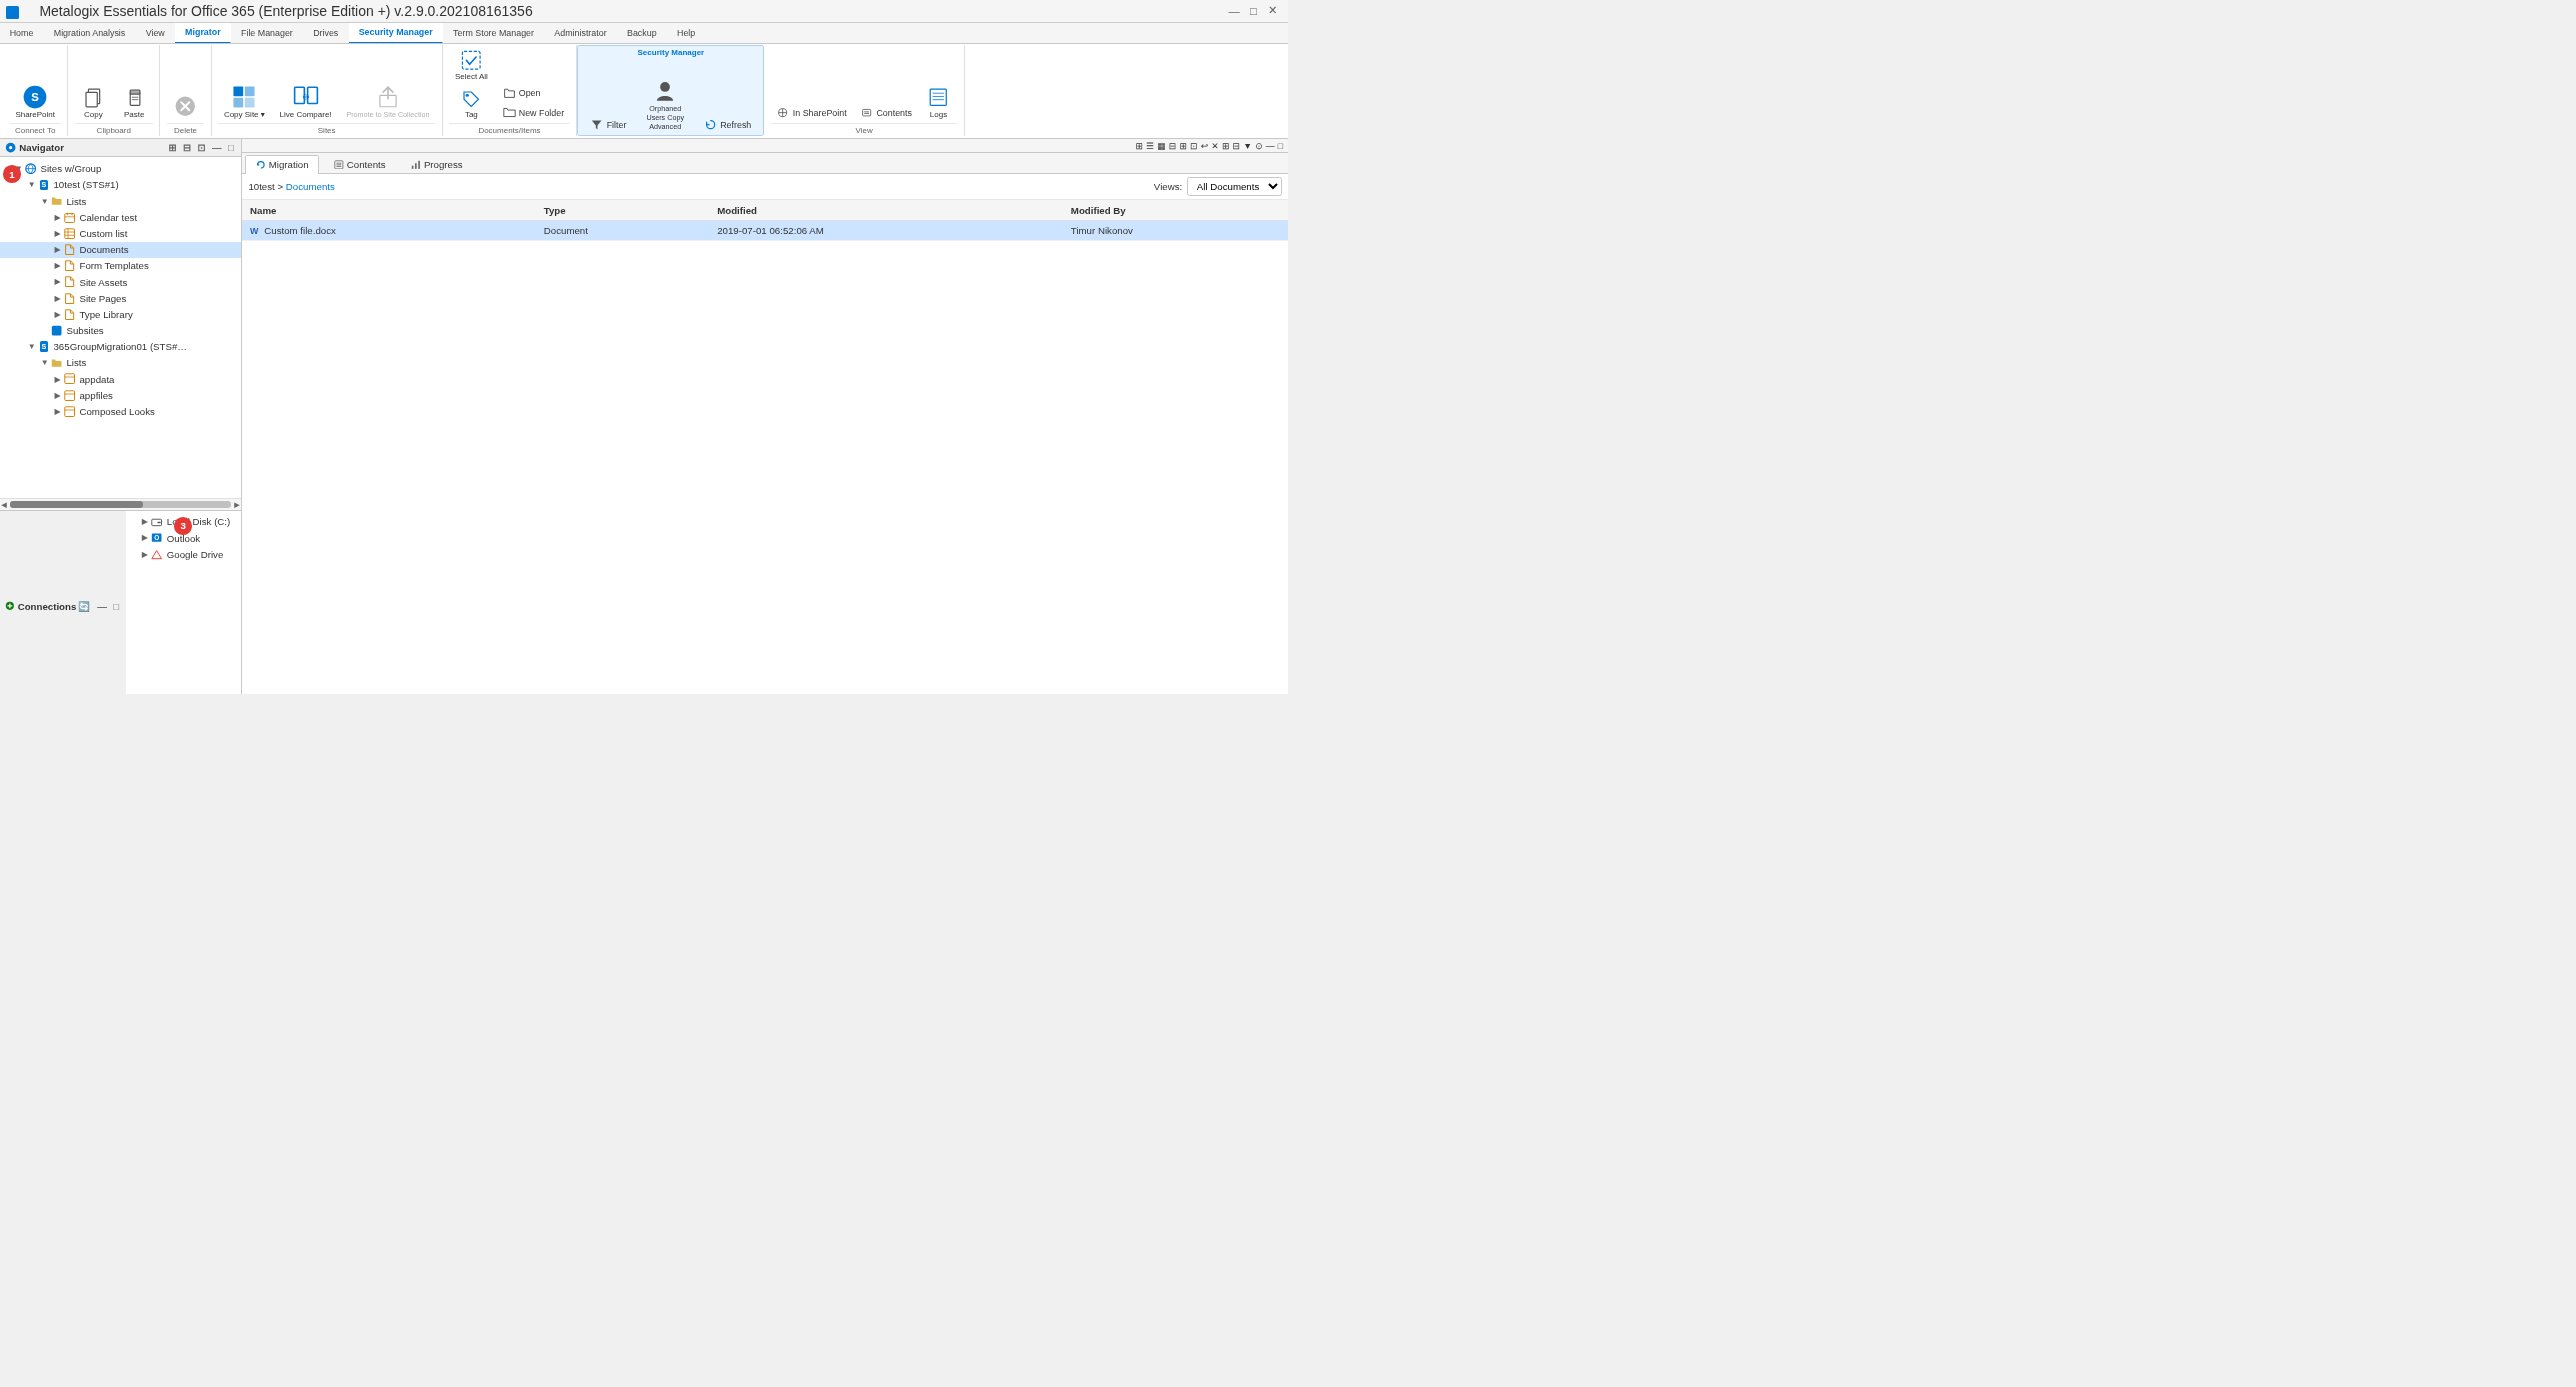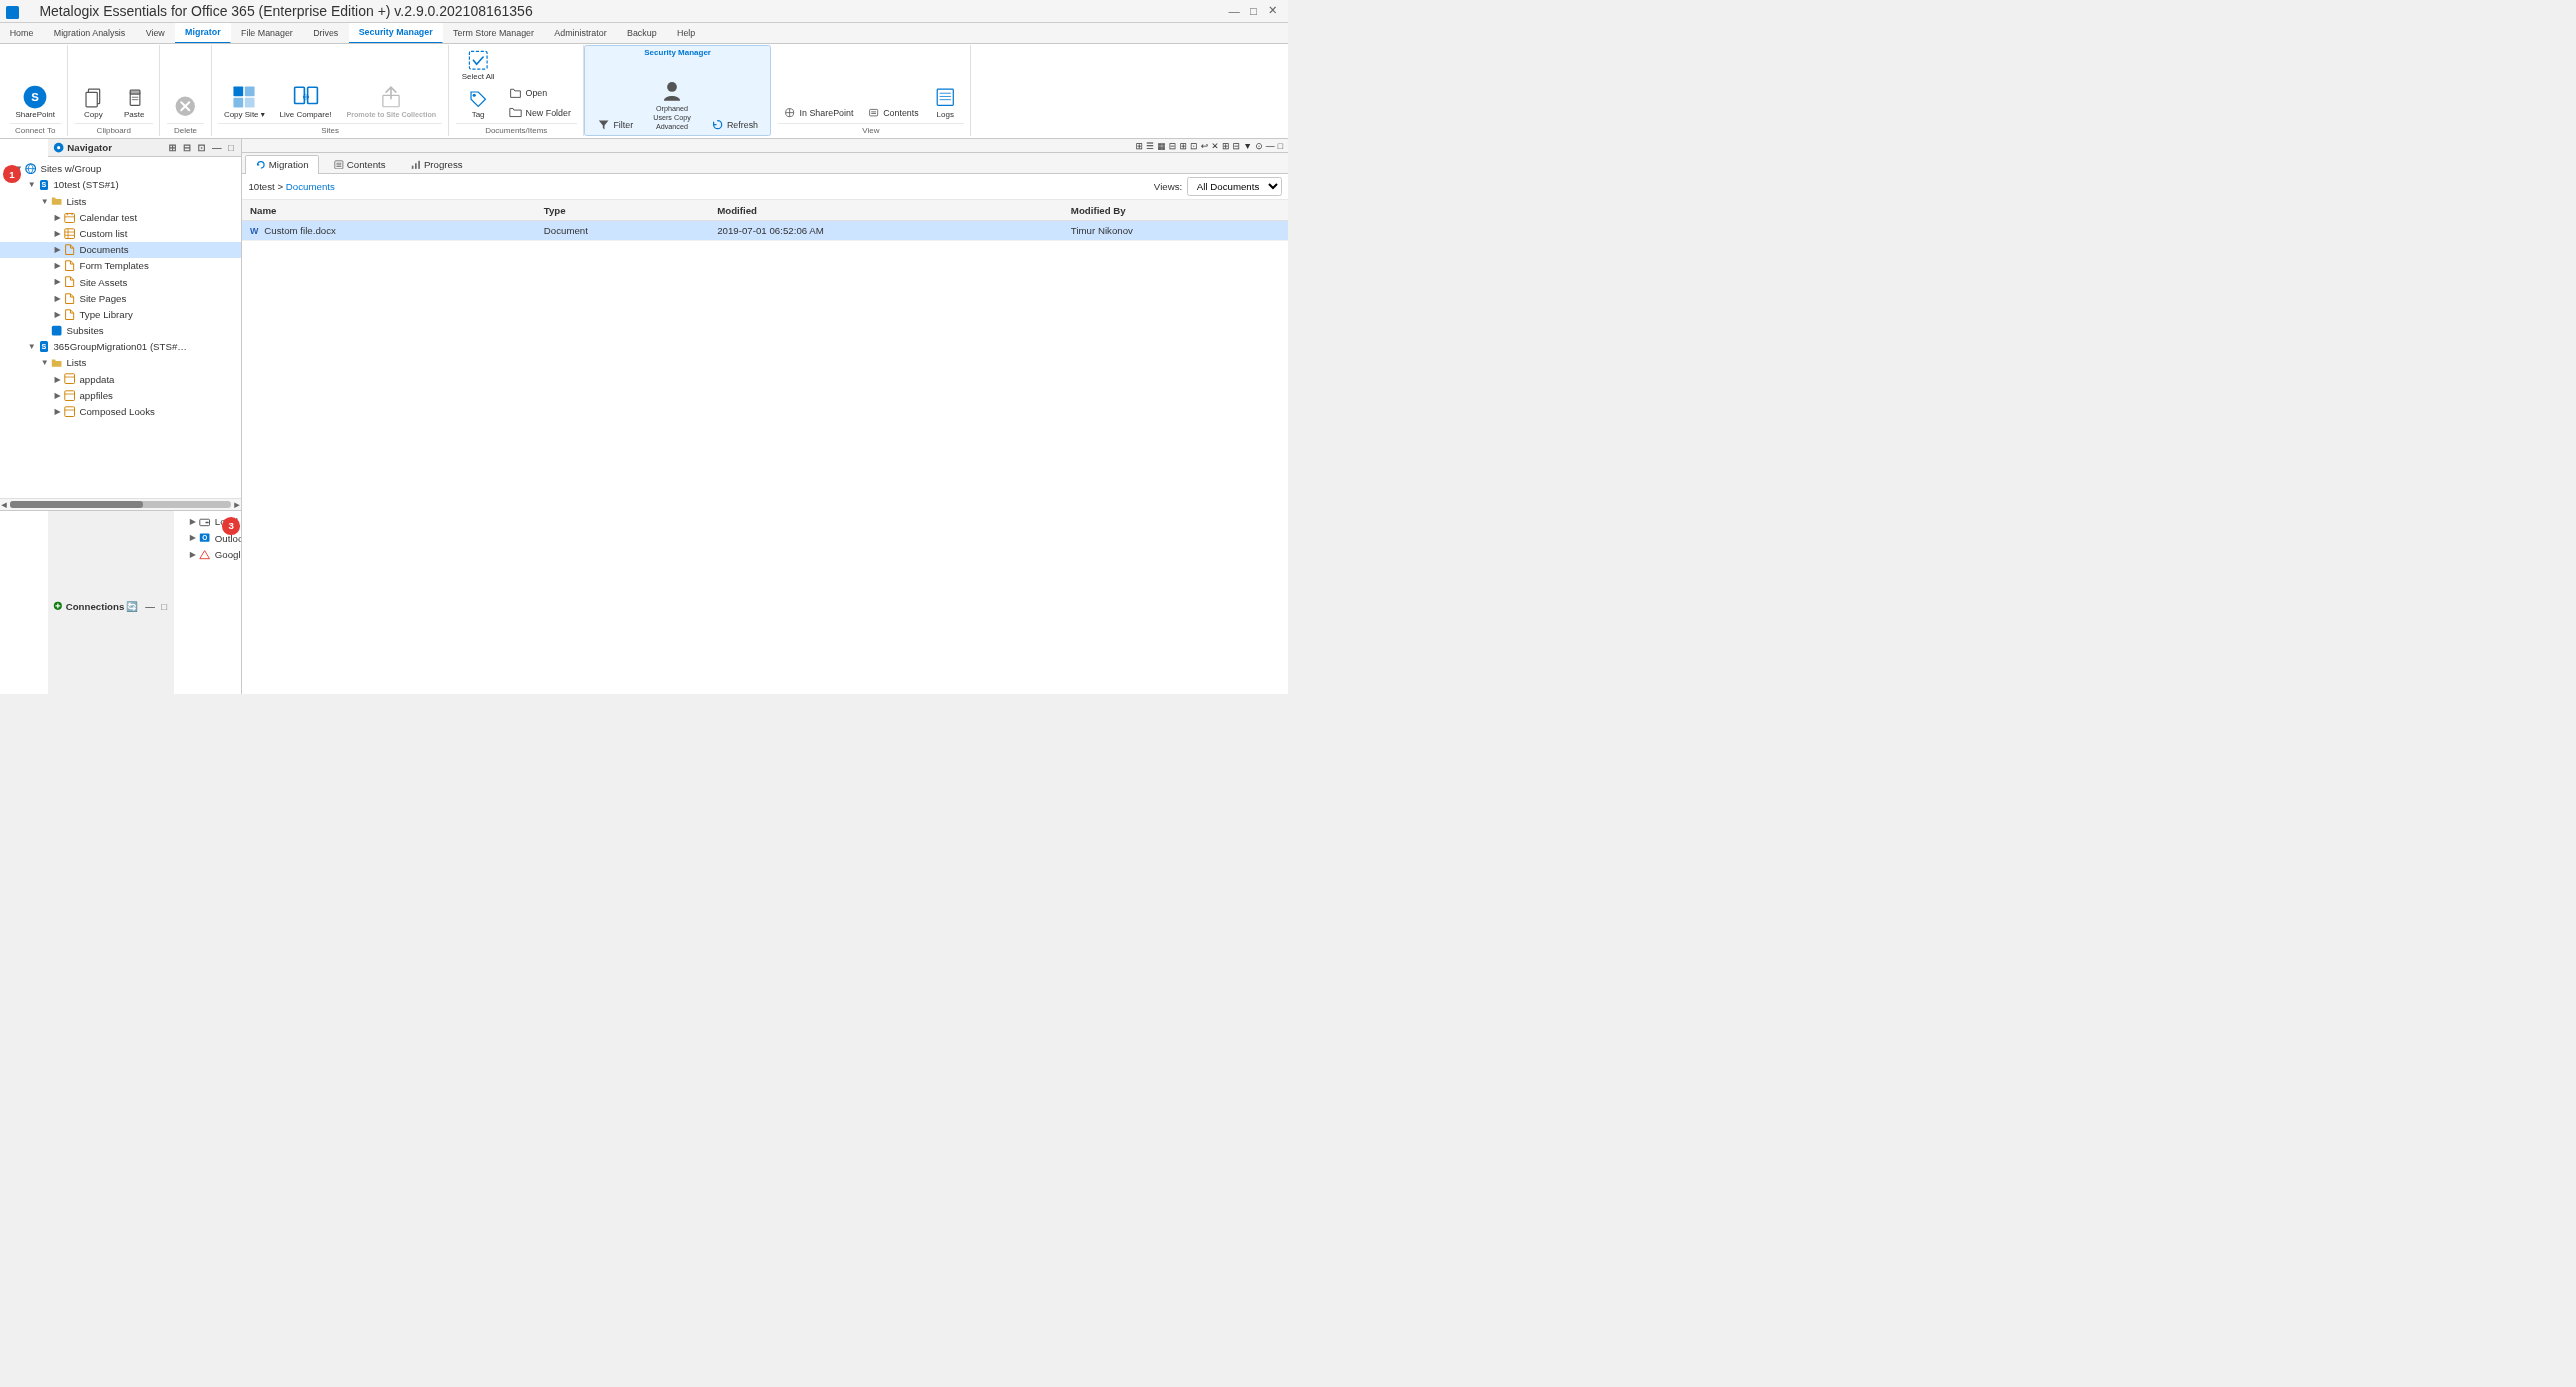--- a/index.html
+++ b/index.html
@@ -26,31 +26,31 @@
     .ribbon-tab { padding: 0 9.7px; font-size: 8.9px; cursor: pointer; display: flex; align-items: center; border-right: 0.8px solid transparent; color: #444; height: 100%; }
     .ribbon-tab.active { background: #fff; border-bottom: 1.6px solid #0078d4; color: #0078d4; font-weight: 600; }
     .ribbon-tab.security-active { background: #fff; border-bottom: 1.6px solid #0078d4; color: #0078d4; font-weight: 600; }
 
     .ribbon-content { display: flex; align-items: stretch; padding: 1.6px 3.2px; min-height: 64px; }
     .ribbon-group { display: flex; flex-direction: column; border-right: 0.8px solid #e0e0e0; padding: 1.6px 6.4px; min-width: 48px; }
     .ribbon-group-buttons { display: flex; align-items: flex-end; gap: 3.2px; flex: 1; }
     .ribbon-group-label { font-size: 8px; color: #666; text-align: center; margin-top: 1.6px; padding-top: 1.6px; border-top: 0.8px solid #e8e8e8; }
 
     .ribbon-btn { display: flex; flex-direction: column; align-items: center; cursor: pointer; padding: 1.6px 4.8px; border-radius: 2.4px; border: 0.8px solid transparent; min-width: 32px; }
-    .ribbon-btn.disabled { opacity: 0.4; cursor: default; font-weight: bold; }
+    .ribbon-btn.disabled { opacity: 0.4; cursor: default; }
     .ribbon-btn .btn-icon { width: 26px; height: 26px; display: flex; align-items: center; justify-content: center; font-size: 16px; }
     .ribbon-btn .btn-label { font-size: 8px; color: #333; text-align: center; white-space: nowrap; }
 
     .ribbon-btn-small { display: flex; flex-direction: row; align-items: center; cursor: pointer; padding: 1.6px 4.8px; border-radius: 2.4px; border: 0.8px solid transparent; gap: 3.2px; }
     .ribbon-btn-small .btn-icon-sm { width: 13px; height: 13px; display: flex; align-items: center; justify-content: center; font-size: 10.5px; }
     .ribbon-btn-small .btn-label-sm { font-size: 8.9px; color: #333; }
 
     
     .navigator-panel { width: 242px; border-right: 0.8px solid #c8c8c8; display: flex; flex-direction: column; background: #fff; height: 100%; }
-    .panel-header { background: #f0f0f0; border-bottom: 0.8px solid #c8c8c8; padding: 2.4px 4.8px; display: flex; align-items: center; justify-content: space-between; font-size: 9.7px; font-weight: 600; margin-left: 48px; }
+    .panel-header { background: #f0f0f0; border-bottom: 0.8px solid #c8c8c8; padding: 2.4px 4.8px; display: flex; align-items: center; justify-content: space-between; font-size: 9.7px; font-weight: 600; }
     .panel-header-title { display: flex; align-items: center; gap: 3.2px; }
     .panel-header-icons { display: flex; gap: 1.6px; }
     .panel-header-icons span { cursor: pointer; font-size: 9.7px; color: #666; padding: 0.8px 2.4px; }
 
     .tree-view { flex: 1; overflow-y: auto; overflow-x: auto; padding: 3.2px 0; }
     .tree-item { display: flex; align-items: center; padding: 1.6px 3.2px; cursor: pointer; white-space: nowrap; font-size: 9.7px; }
     .tree-item.selected { background: #cce4ff; }
     .tree-indent-1 { padding-left: 13px; }
     .tree-indent-2 { padding-left: 26px; }
     .tree-indent-3 { padding-left: 39px; }

